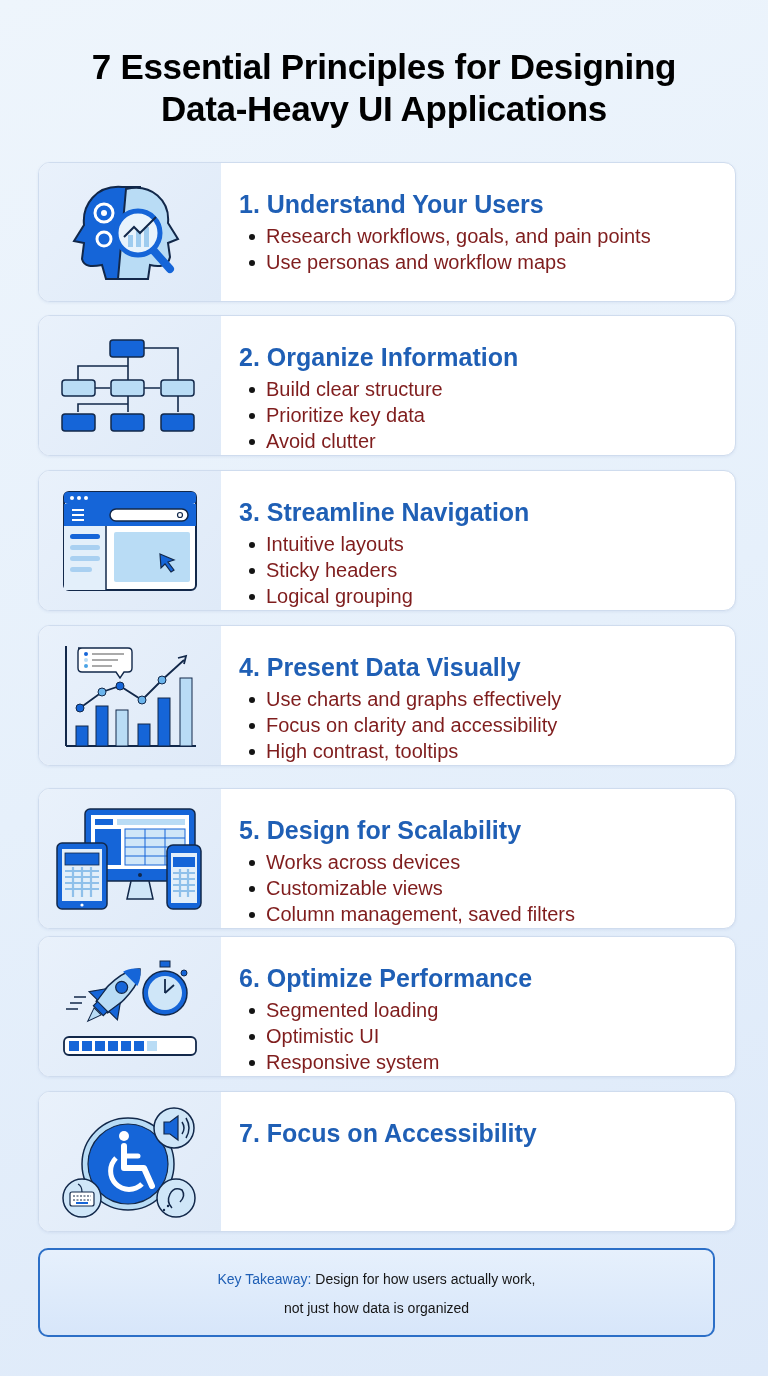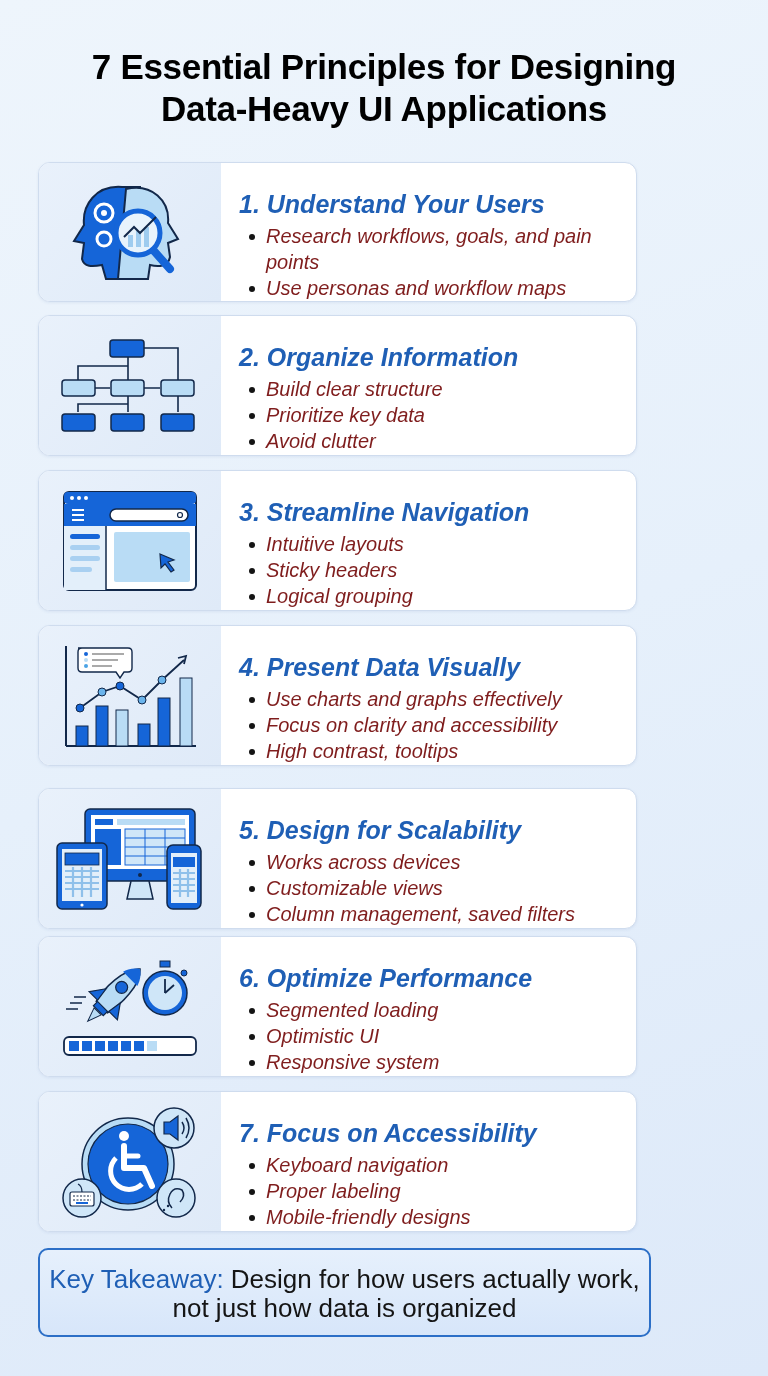--- a/index.html
+++ b/index.html
@@ -9,49 +9,48 @@
     background: linear-gradient(160deg, #eef5fc 0%, #e6f0fb 50%, #dde9f9 100%);
     position: relative;
     color: #111;
   }
   .title {
     position: absolute; left: 0; top: 46px; width: 768px;
     text-align: center; font-weight: 700; font-size: 35px; line-height: 42px;
     color: #000000; letter-spacing: -0.3px;
   }
   .card {
-    position: absolute; left: 38px; width: 599px; height: 140px;
+    position: absolute; left: 38px; width: 698px; height: 140px;
     background: #ffffff; border: 1px solid #cfdcee; border-radius: 12px;
     overflow: hidden; box-shadow: 0 1px 3px rgba(40,80,140,0.08);
     display: flex;
-    font-style: italic;
   }
   .card .icon-panel {
     width: 182px; height: 100%; flex: none;
     background: linear-gradient(135deg, #e9f1fb, #dfeaf8);
     display: flex; align-items: center; justify-content: center;
   }
   .card .body { padding: 26px 0 0 18px; }
   .card .heading {
     font-size: 25px; font-weight: 700; color: #1f5fb5; line-height: 30px;
     margin-bottom: 4px;
   }
   .card ul { list-style: none; }
   .card li {
     font-size: 20px; line-height: 26px; color: #7f1d1d; padding-left: 27px; position: relative;
   }
   .card li::before {
     content: ""; position: absolute; left: 10px; top: 11px;
     width: 6px; height: 6px; border-radius: 50%; background: #141414;
   }
   .takeaway {
-    position: absolute; left: 38px; top: 1248px; width: 613px; height: 89px;
+    position: absolute; left: 38px; top: 1248px; width: 677px; height: 89px;
     border: 2px solid #2c6fc7; border-radius: 10px;
     background: linear-gradient(180deg, #e6f0fc, #d7e6fa);
-    text-align: center; font-size: 26px; line-height: 29px; padding-top: 15px;
+    text-align: center; font-size: 14px; line-height: 29px; padding-top: 15px;
     color: #151515;
   }
   .takeaway .label { color: #1f5fb5; }
   svg { display: block; }
 </style>
 </head>
 <body>
 
 <div class="title">
   <div>7 Essential Principles for Designing</div>
@@ -278,25 +277,20 @@
         <circle cx="104" cy="104" r="1.2" fill="#12284a"></circle>
       <circle cx="22" cy="92" r="19" fill="#cfe6f8" stroke="#12284a" stroke-width="1.5"></circle>
       <rect x="10" y="86" width="24" height="14" rx="2" fill="#fff" stroke="#12284a" stroke-width="1.2"></rect>
       <path d="M13 90 H31 M13 94 H31" stroke="#12284a" stroke-width="1" stroke-dasharray="2 1.5"></path>
       <rect x="16" y="96" width="12" height="2" fill="#1565d8"></rect>
       <path d="M22 86 Q22 80 18 78" fill="none" stroke="#12284a" stroke-width="1.2"></path>
     </svg>
   </div>
   <div class="body">
     <div class="heading">7. Focus on Accessibility</div>
-    <ul>
-      <li>Keyboard navigation</li>
-      <li>Proper labeling</li>
-      <li>Mobile-friendly designs</li>
-    </ul>
   </div>
 </div>
 
 <div class="takeaway">
   <div>
     <span class="label">Key Takeaway:</span><span> Design for how users actually work,</span>
   </div>
   <div>not just how data is organized</div>
 </div>
 

